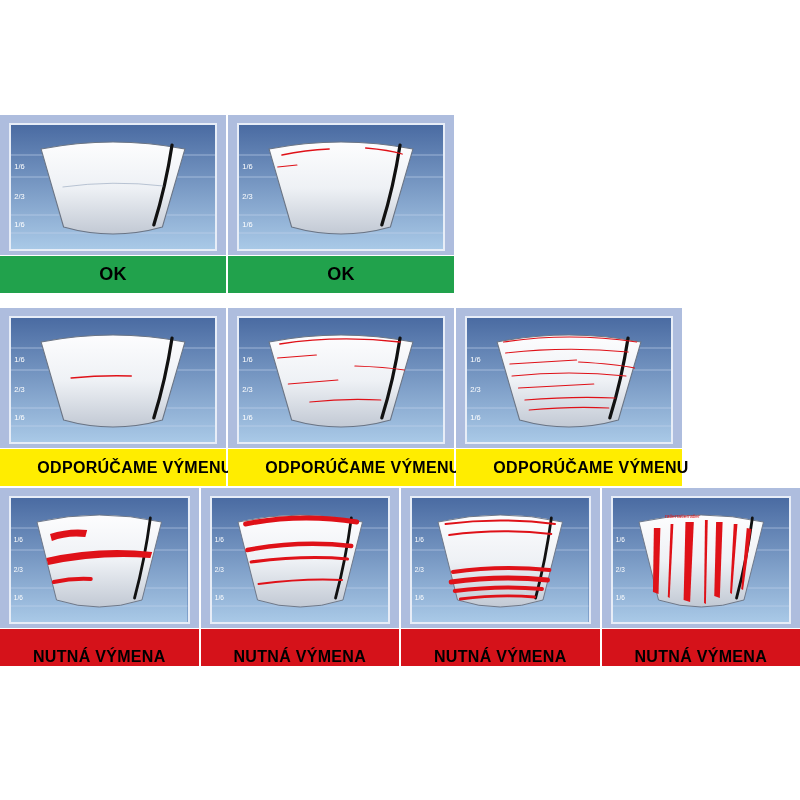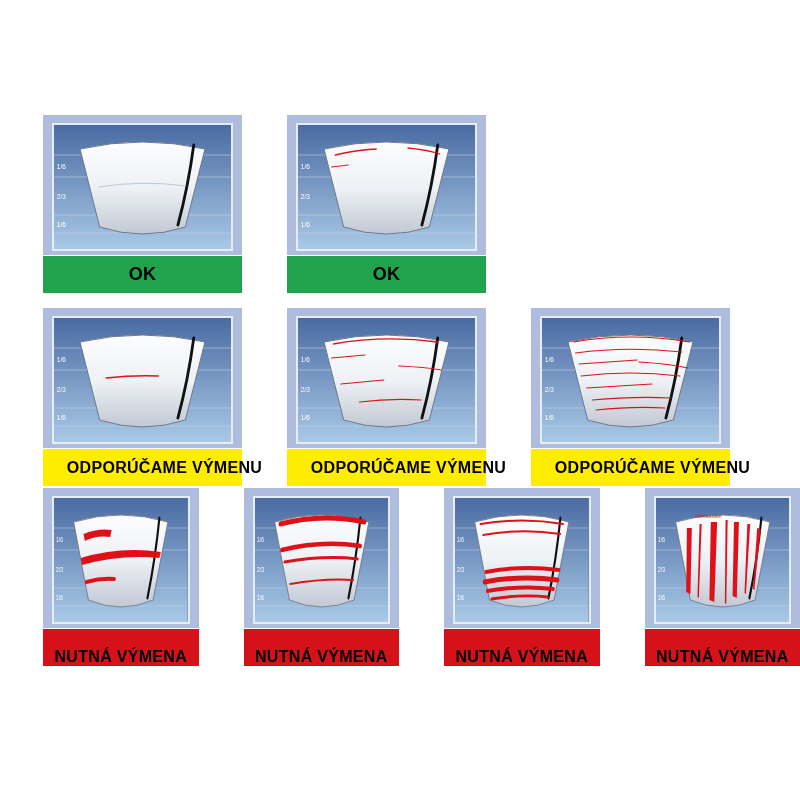--- a/index.html
+++ b/index.html
@@ -1,21 +1,21 @@
 <!DOCTYPE html>
 <html><head>
 <meta charset="utf-8">
 <style>
   html,body{margin:0;padding:0;background:#ffffff;}
   body{width:800px;height:800px;overflow:hidden;font-family:"Liberation Sans",sans-serif;}
   .page{padding-top:115px;}
   .row{display:flex;gap:2px;background:#ffffff;}
   .row.gap-after-big{margin-bottom:15px;}
   .row.gap-after-small{margin-bottom:2px;}
-  .cell{width:199px;background:#aebdde;display:flex;flex-direction:column;margin-left:43px;}
+  .cell{width:226px;background:#aebdde;display:flex;flex-direction:column;}
   .panel{height:140px;padding:8px 9px 4px 9px;box-sizing:border-box;}
   .screen{display:block;width:100%;height:100%;border:2px solid #e7edf7;box-sizing:border-box;background:#5a7db3;}
   .bar{height:37px;display:flex;align-items:center;justify-content:center;border-top:1px solid #ffffff;}
   .bar span{font-weight:bold;color:#000;font-size:16px;letter-spacing:.3px;white-space:nowrap;}
   .bar-ok{background:#21a24c;}
   .bar-ok span{font-size:18px;}
   .bar-recommend{background:#ffed00;padding-left:44px;}
   .bar-replace{background:#d5121a;align-items:flex-end;}
   .zone-label{font-size:7px;fill:#ffffff;font-family:"Liberation Sans",sans-serif;}
   .zone-line{stroke:#c4d4ec;stroke-width:0.8;opacity:0.75;}

